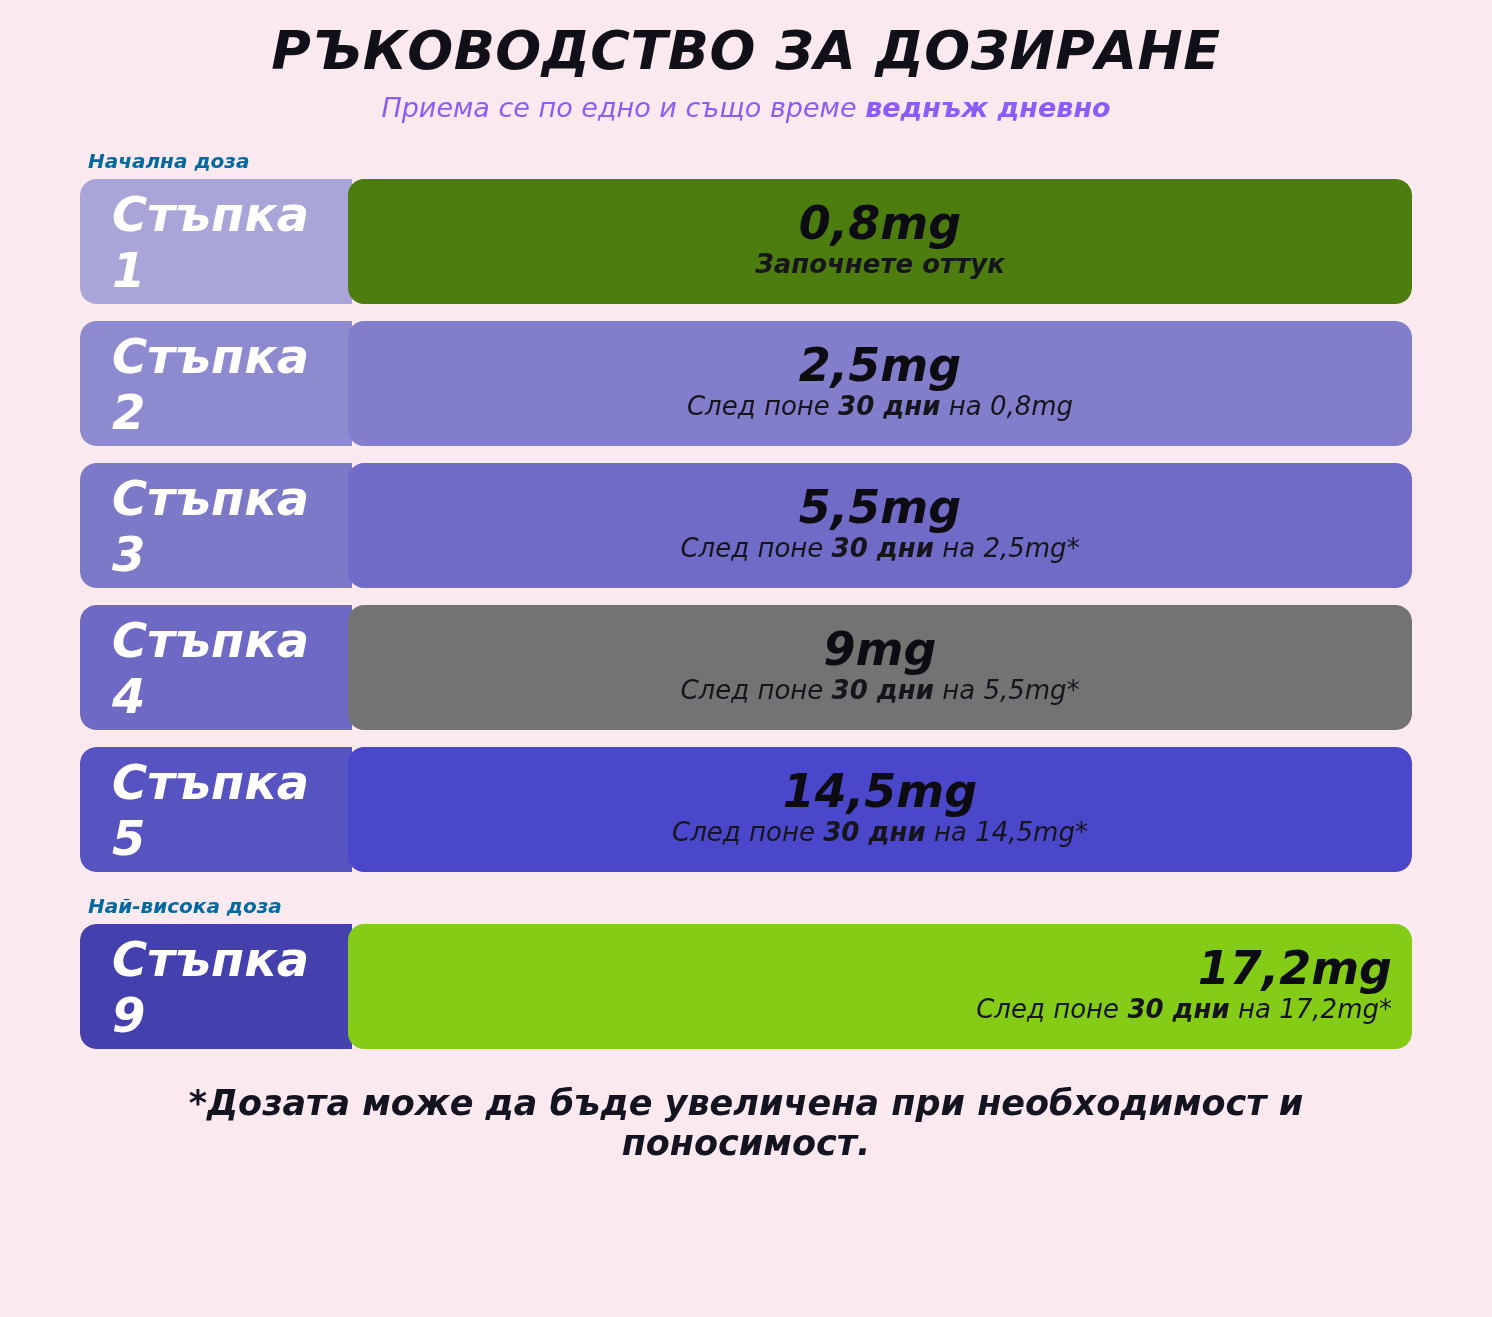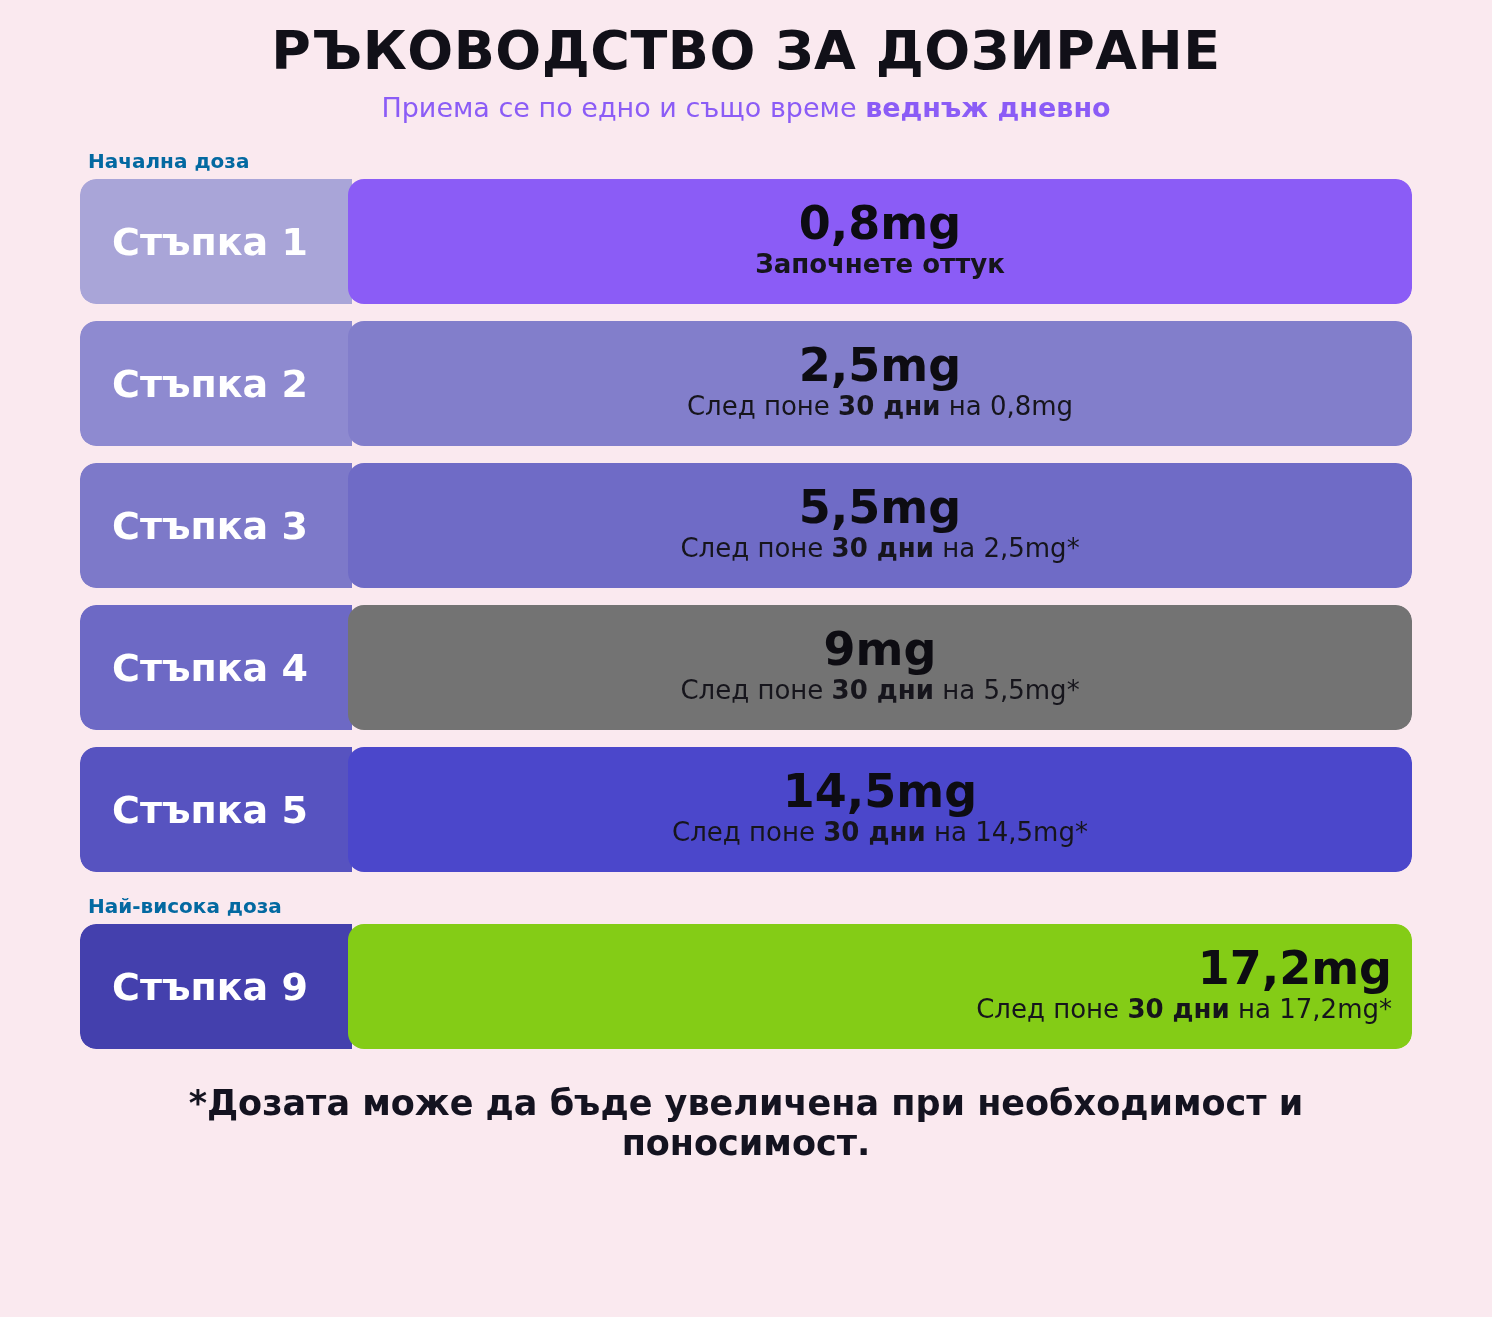--- a/index.html
+++ b/index.html
@@ -12,20 +12,21 @@
     background: #fae9ef;
     font-family: "DejaVu Sans", "Liberation Sans", sans-serif;
     overflow: hidden;
   }
   .page {
     width: 1492px;
     height: 1317px;
     box-sizing: border-box;
     padding: 14px 80px 0 80px;
     position: relative;
+    font-style: italic;
   }
   .title {
     text-align: center;
     font-size: 54px;
     font-weight: bold;
     color: #111018;
     letter-spacing: 0.5px;
     line-height: 1.15;
     margin-top: 6px;
   }
@@ -61,21 +62,21 @@
     align-items: stretch;
     overflow: hidden;
   }
   .row .step {
     width: 272px;
     flex: 0 0 272px;
     display: flex;
     align-items: center;
     padding-left: 32px;
     box-sizing: border-box;
-    font-size: 38px;
+    font-size: 48px;
     font-weight: bold;
     color: #ffffff;
     border-radius: 16px 0 0 16px;
   }
   .row .body {
     flex: 1 1 auto;
     border-radius: 16px;
     margin-left: -4px;
     display: flex;
     flex-direction: column;
@@ -116,21 +117,21 @@
   <div class="title">РЪКОВОДСТВО ЗА ДОЗИРАНЕ</div>
 
   <div class="subtitle"><span>Приема се по едно и също време </span><b>веднъж дневно</b></div>
 
   <div class="section-label top">Начална доза</div>
 
   <div class="rows">
 
     <div class="row">
       <div class="step" style="background: rgb(169, 165, 216);">Стъпка 1</div>
-      <div class="body" style="background: #8b5cf6;">
+      <div class="body" style="background: #4d7c0f;">
         <div class="dose">0,8mg</div>
         <div class="note"><span></span><b>Започнете оттук</b><span></span></div>
       </div>
     </div>
 
     <div class="row">
       <div class="step" style="background: rgb(142, 138, 208);">Стъпка 2</div>
       <div class="body" style="background: rgb(130, 126, 203);">
         <div class="dose">2,5mg</div>
         <div class="note"><span>След поне </span><b>30 дни</b><span> на 0,8mg</span></div>

